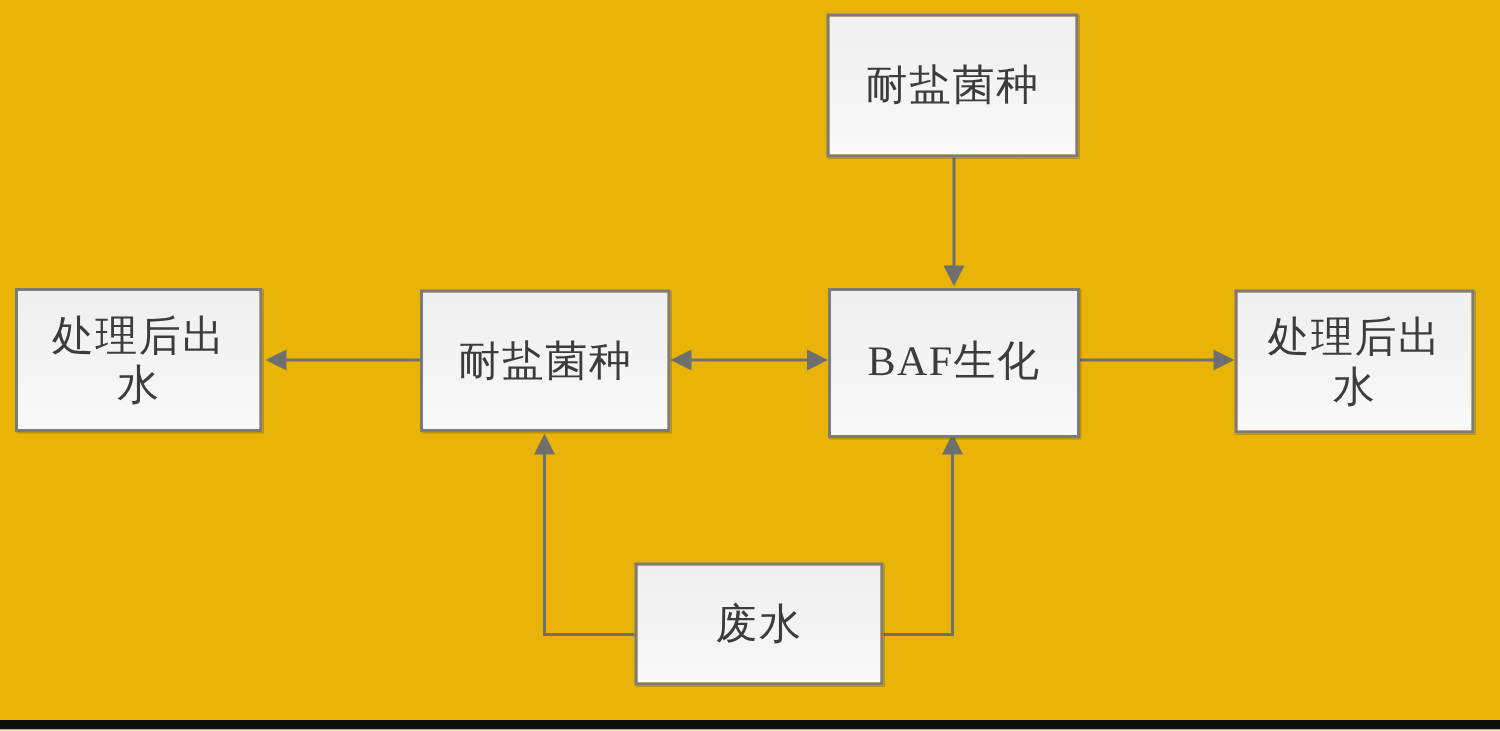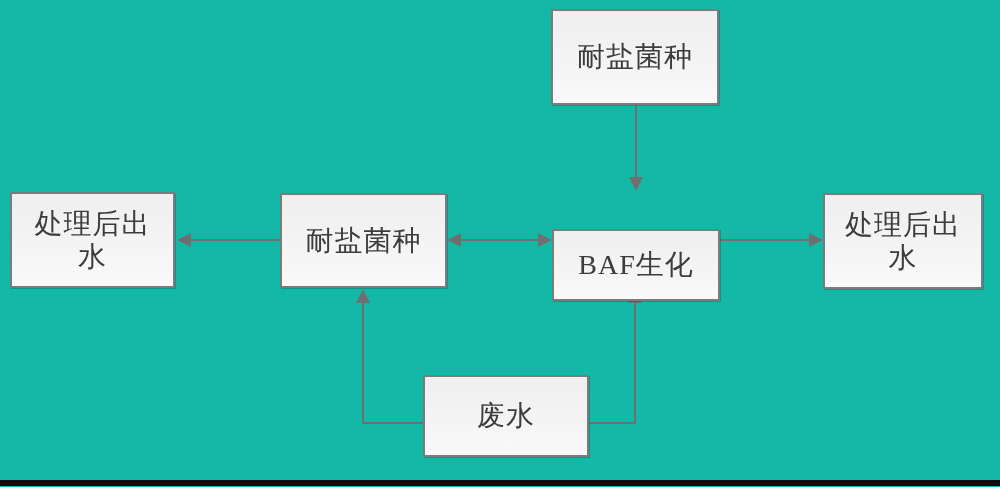--- a/index.html
+++ b/index.html
@@ -5,21 +5,21 @@
   html, body {
     margin: 0;
     padding: 0;
     background: #ffffff;
     font-family: "Liberation Sans", sans-serif;
   }
   .canvas {
     position: relative;
     width: 1000px;
     height: 487px;
-    background: #14b8a6;
+    background: #eab308;
     overflow: hidden;
   }
   .edges-svg {
     position: absolute;
     left: 0;
     top: 0;
     width: 1000px;
     height: 487px;
   }
   .node {
@@ -37,21 +37,21 @@
     line-height: 1.18;
     white-space: pre-line;
     letter-spacing: 1px;
   }
   .node.serif-latin {
     font-family: "Liberation Serif", serif;
   }
   .node-salt    { left: 551px; top: 9px;   width: 168px; height: 96px; }
   .node-out-l   { left: 10px;  top: 192px; width: 165px; height: 96px; }
   .node-ozone   { left: 280px; top: 193px; width: 167px; height: 95px; }
-  .node-baf     { left: 552px; top: 192px; width: 168px; height: 72px; margin-top: 37px; }
+  .node-baf     { left: 552px; top: 192px; width: 168px; height: 100px; }
   .node-out-r   { left: 823px; top: 193px; width: 160px; height: 96px; }
   .node-waste   { left: 423px; top: 375px; width: 166px; height: 82px; }
   .bottom-rule {
     position: absolute;
     left: 0;
     top: 480px;
     width: 1000px;
     height: 6px;
     background: #0e0e0e;
   }

